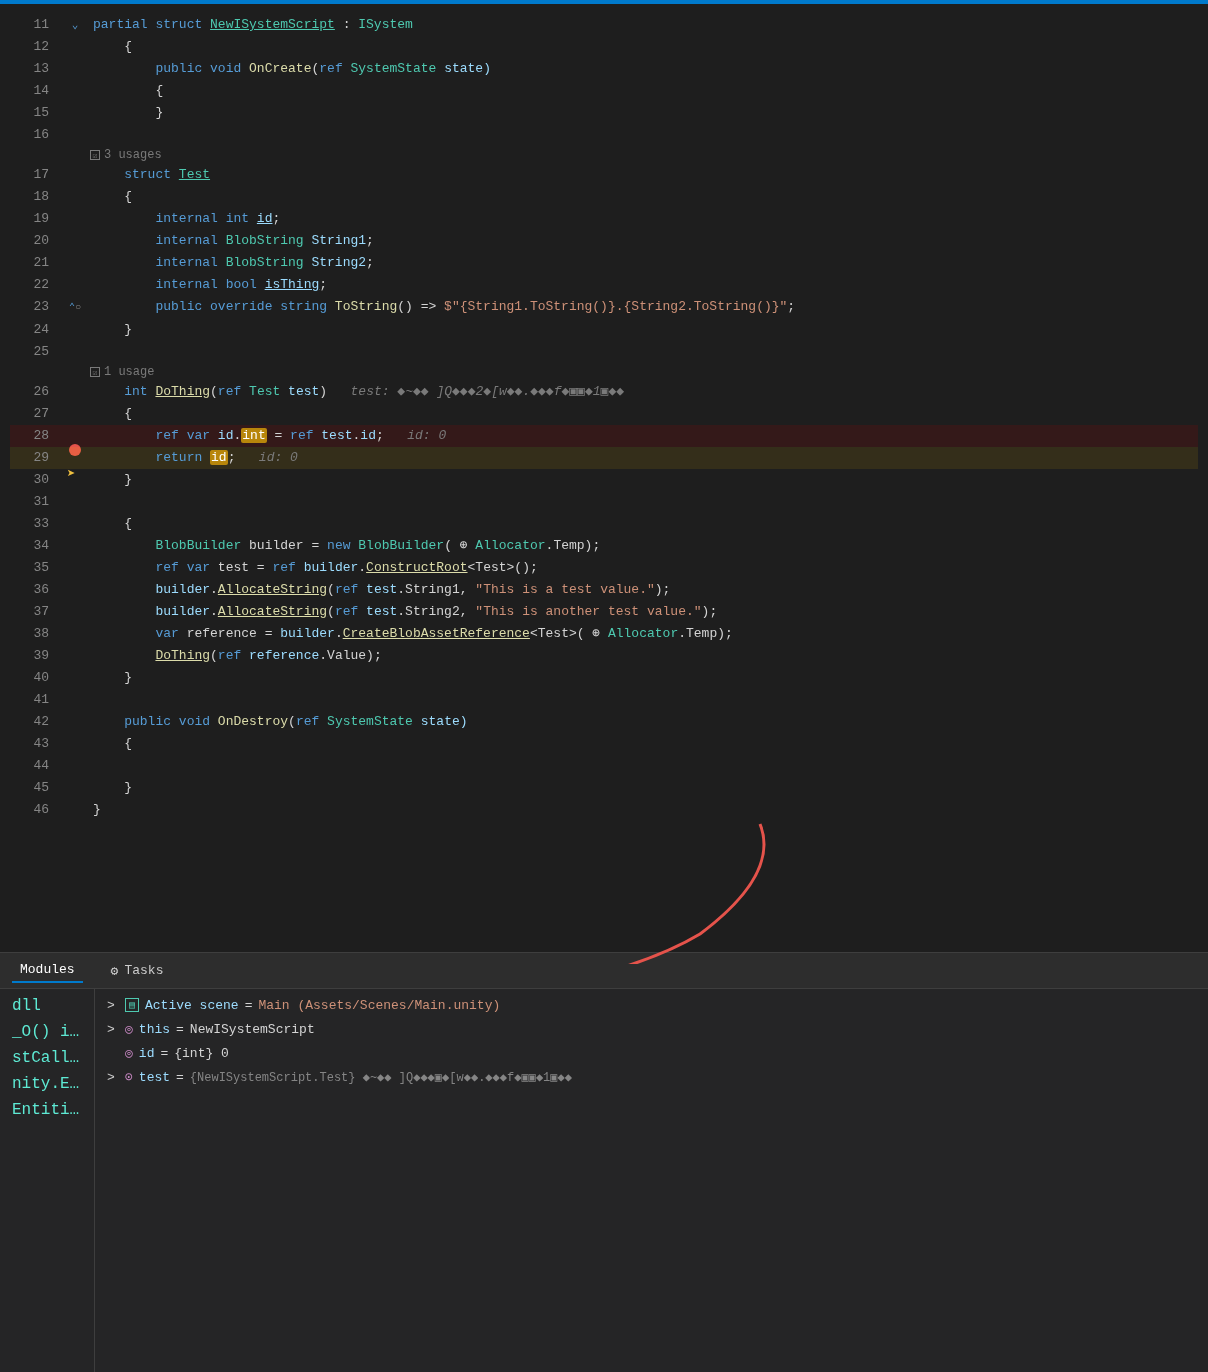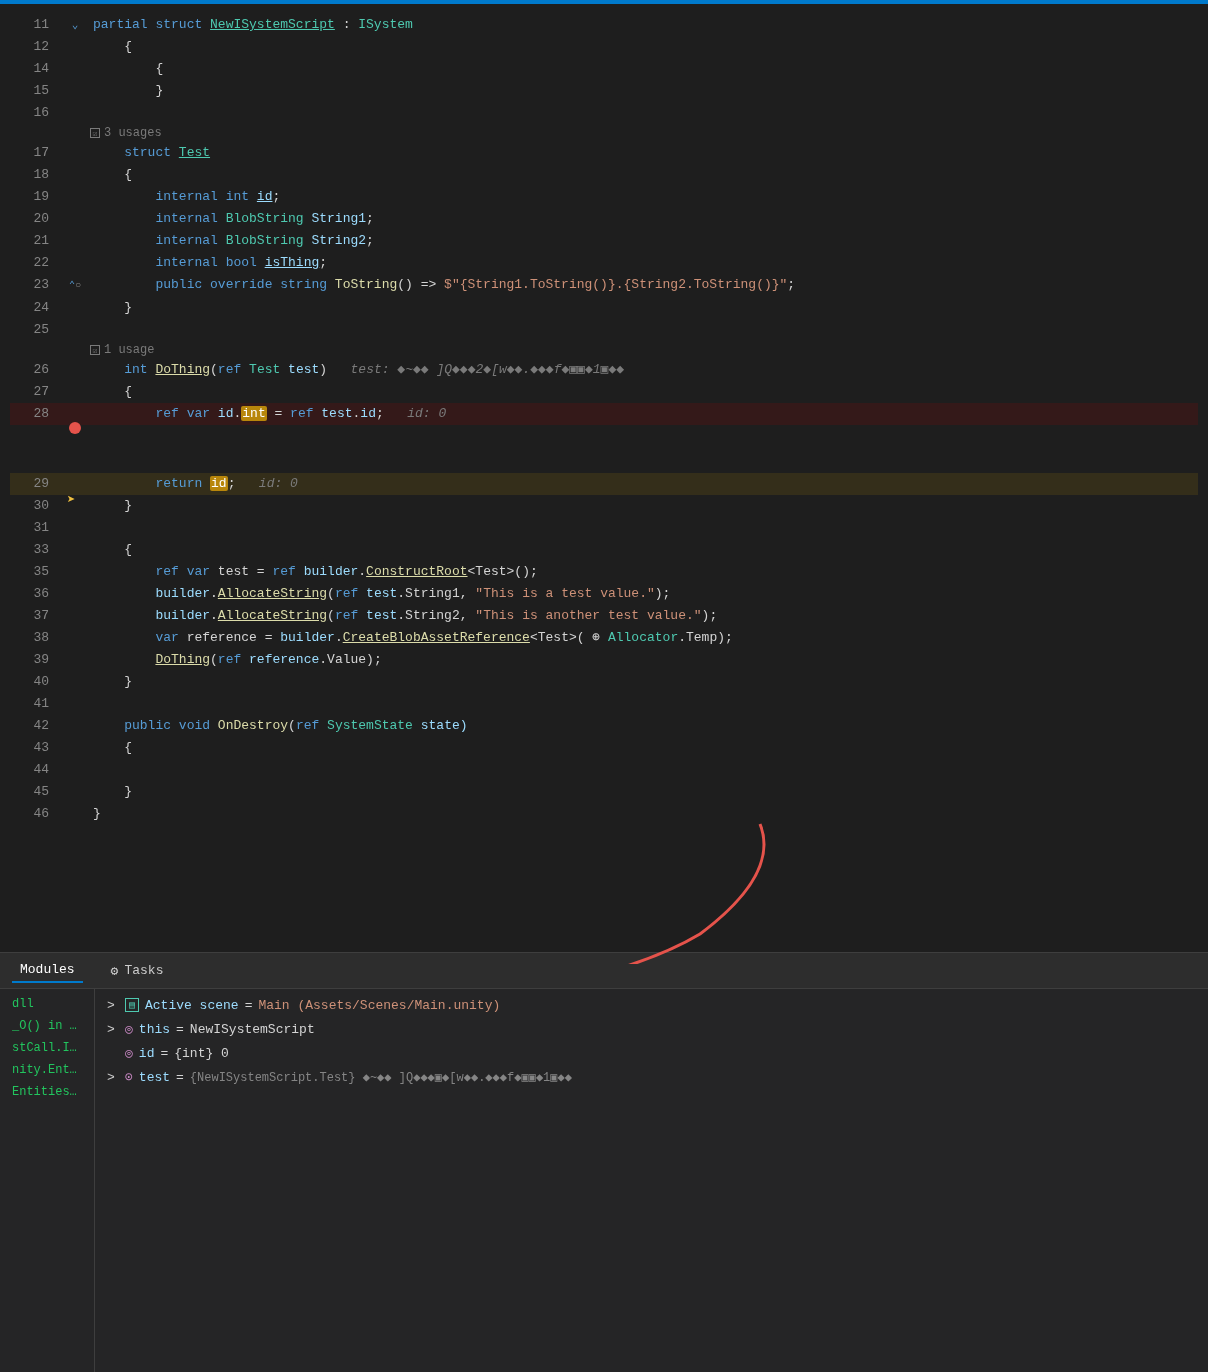--- a/index.html
+++ b/index.html
@@ -78,21 +78,21 @@
 
     
     .kw { color: #569cd6; }
     .type { color: #4ec9b0; }
     .method { color: #dcdcaa; }
     .str { color: #ce9178; }
     .param { color: #9cdcfe; }
     .op { color: #d4d4d4; }
     .hint { color: #7a7a7a; font-style: italic; }
     .breakpoint-line { background: rgba(180, 0, 0, 0.15); }
-    .next-line { background: rgba(255, 200, 0, 0.1); margin-top: 48px; }
+    .next-line { background: rgba(255, 200, 0, 0.1); }
 
     
     .bp-dot {
       width: 12px;
       height: 12px;
       border-radius: 50%;
       background: #e5534b;
       display: inline-block;
       position: absolute;
       left: 4px;
@@ -187,22 +187,22 @@
       background: #252526;
       border-right: 1px solid #3e3e3e;
       padding: 4px 0;
       display: flex;
       flex-direction: direction;
       flex-direction: column;
     }
 
     .panel-sidebar-item {
       padding: 4px 12px;
-      font-size: 12px;
-      color: #22c55e;
+      font-size: 16px;
+      color: #5eead4;
       cursor: pointer;
       white-space: nowrap;
       overflow: hidden;
       text-overflow: ellipsis;
     }
 
     
     .panel-main {
       flex: 1;
       padding: 4px 0;
@@ -243,20 +243,25 @@
         <div class="line-number">11</div>
         <div class="line-gutter" style="position: relative; color: rgb(86, 156, 214);">⌄</div>
         <div class="line-content"><span class="kw">partial </span><span class="kw">struct </span><span class="type" style="text-decoration: underline;">NewISystemScript</span><span class="op"> : </span><span class="type">ISystem</span></div>
       </div>
       <div class="code-line">
         <div class="line-number">12</div>
         <div class="line-gutter" style="position: relative;"></div>
         <div class="line-content"><span class="op">    {</span></div>
       </div>
       <div class="code-line">
+        <div class="line-number">13</div>
+        <div class="line-gutter" style="position: relative;"></div>
+        <div class="line-content"><span>        </span><span class="kw">public </span><span class="kw">void </span><span class="method">OnCreate</span><span class="op">(</span><span class="kw">ref </span><span class="type">SystemState</span><span class="param"> state)</span></div>
+      </div>
+      <div class="code-line">
         <div class="line-number">14</div>
         <div class="line-gutter" style="position: relative;"></div>
         <div class="line-content"><span class="op">        {</span></div>
       </div>
       <div class="code-line">
         <div class="line-number">15</div>
         <div class="line-gutter" style="position: relative;"></div>
         <div class="line-content"><span class="op">        }</span></div>
       </div>
       <div class="code-line">
@@ -348,20 +353,25 @@
       </div>
       <div class="code-line">
         <div class="line-number">31</div>
         <div class="line-gutter" style="position: relative;"></div>
         <div class="line-content"> </div>
       </div>
       <div class="code-line">
         <div class="line-number">33</div>
         <div class="line-gutter" style="position: relative;"></div>
         <div class="line-content"><span class="op">    {</span></div>
+      </div>
+      <div class="code-line">
+        <div class="line-number">34</div>
+        <div class="line-gutter" style="position: relative;"></div>
+        <div class="line-content"><span>        </span><span class="type">BlobBuilder</span><span class="op"> builder = </span><span class="kw">new </span><span class="type">BlobBuilder</span><span class="op">( ⊕ </span><span class="type">Allocator</span><span class="op">.Temp);</span></div>
       </div>
       <div class="code-line">
         <div class="line-number">35</div>
         <div class="line-gutter" style="position: relative;"></div>
         <div class="line-content"><span>        </span><span class="kw">ref </span><span class="kw">var </span><span class="op">test = </span><span class="kw">ref </span><span class="param">builder</span><span class="op">.</span><span class="method" style="text-decoration: underline;">ConstructRoot</span><span class="op">&lt;Test&gt;();</span></div>
       </div>
       <div class="code-line">
         <div class="line-number">36</div>
         <div class="line-gutter" style="position: relative;"></div>
         <div class="line-content"><span>        </span><span class="param">builder</span><span class="op">.</span><span class="method" style="text-decoration: underline;">AllocateString</span><span class="op">(</span><span class="kw">ref </span><span class="param">test</span><span class="op">.String1, </span><span class="str">"This is a test value."</span><span class="op">);</span></div>

